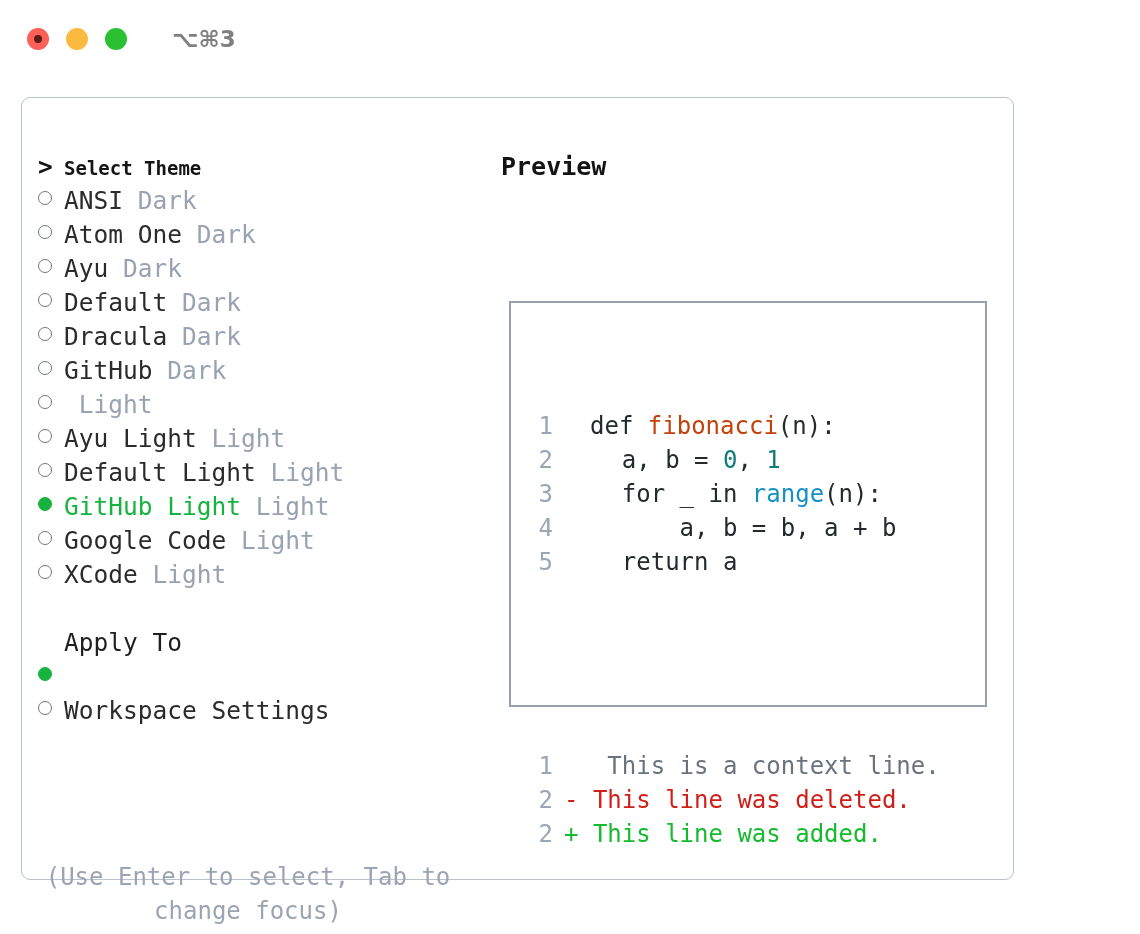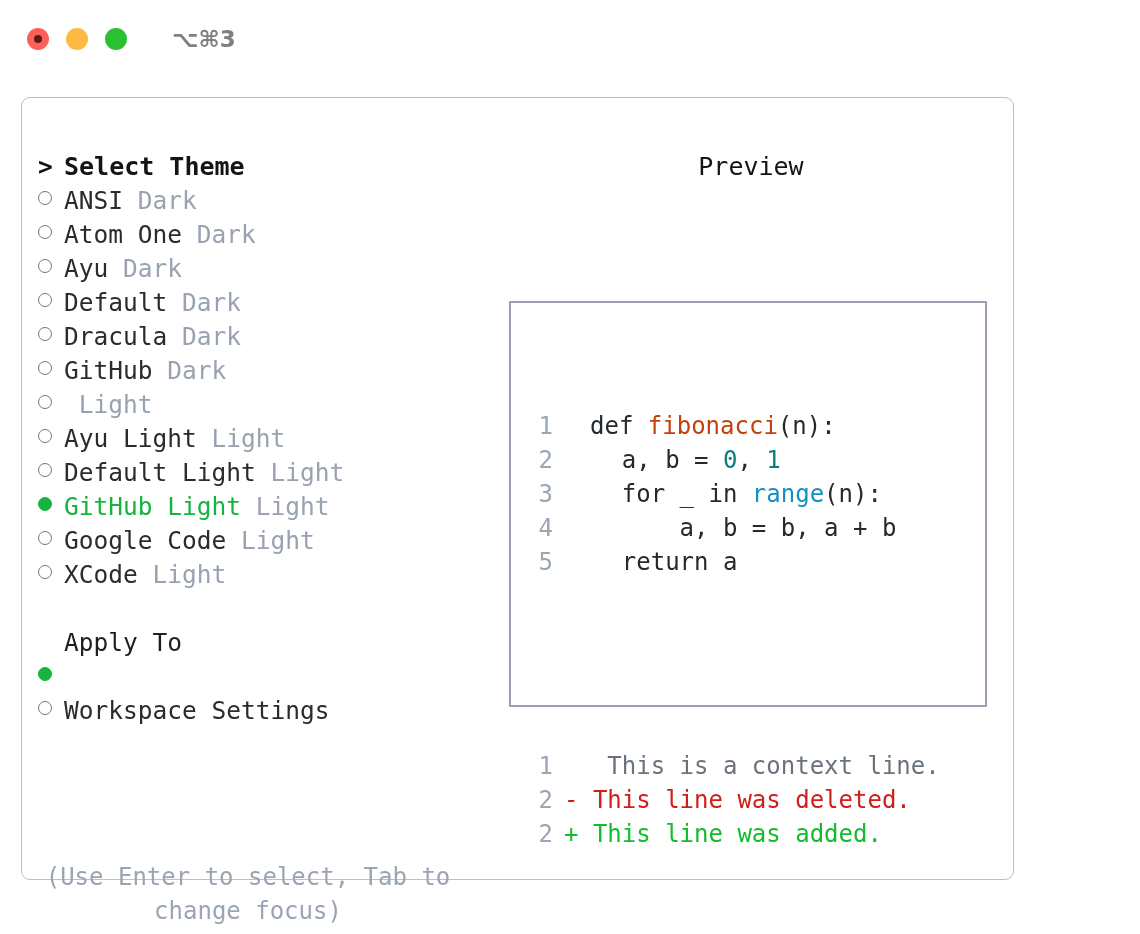--- a/index.html
+++ b/index.html
@@ -74,21 +74,21 @@
   .marker-empty { color: transparent; }
   .dot {
     display: inline-block;
     width: 14px; height: 14px;
     border-radius: 50%;
     position: relative; top: -4px;
   }
   .dot-hollow { border: 1.8px solid #6d7480; background: transparent; }
   .dot-filled { background: #16b33f; border: 1.8px solid #16b33f; }
 
-  .heading-text { color: #141414; font-weight: bold; font-size: 25px; }
+  .heading-text { color: #141414; font-weight: bold; font-size: 19px; }
   .item-label   { color: #2b2b2b; }
   .item-label.selected { color: #16b33f; }
   .item-tag     { color: #98a2b0; }
   .section-head { color: #1f1f1f; }
 
   .hint {
     position: absolute;
     left: 16px; top: 762px;
     width: 420px;
     color: #9aa4b2;
@@ -98,23 +98,22 @@
     text-align: center;
   }
 
   
   .right-col {
     position: absolute;
     left: 479px; top: 52px;
     width: 500px;
   }
   .preview-title {
-    font-size: 25px; font-weight: normal; color: #141414;
-    line-height: 34px;
-    text-align: center;
+    font-size: 25px; font-weight: bold; color: #141414;
+    line-height: 34px;
   }
   .preview-box {
     position: absolute;
     left: 8px; top: 151px;
     width: 478px; height: 406px;
     border: 2px solid #96a0ae;
     background: #ffffff;
   }
   .code {
     position: absolute;

